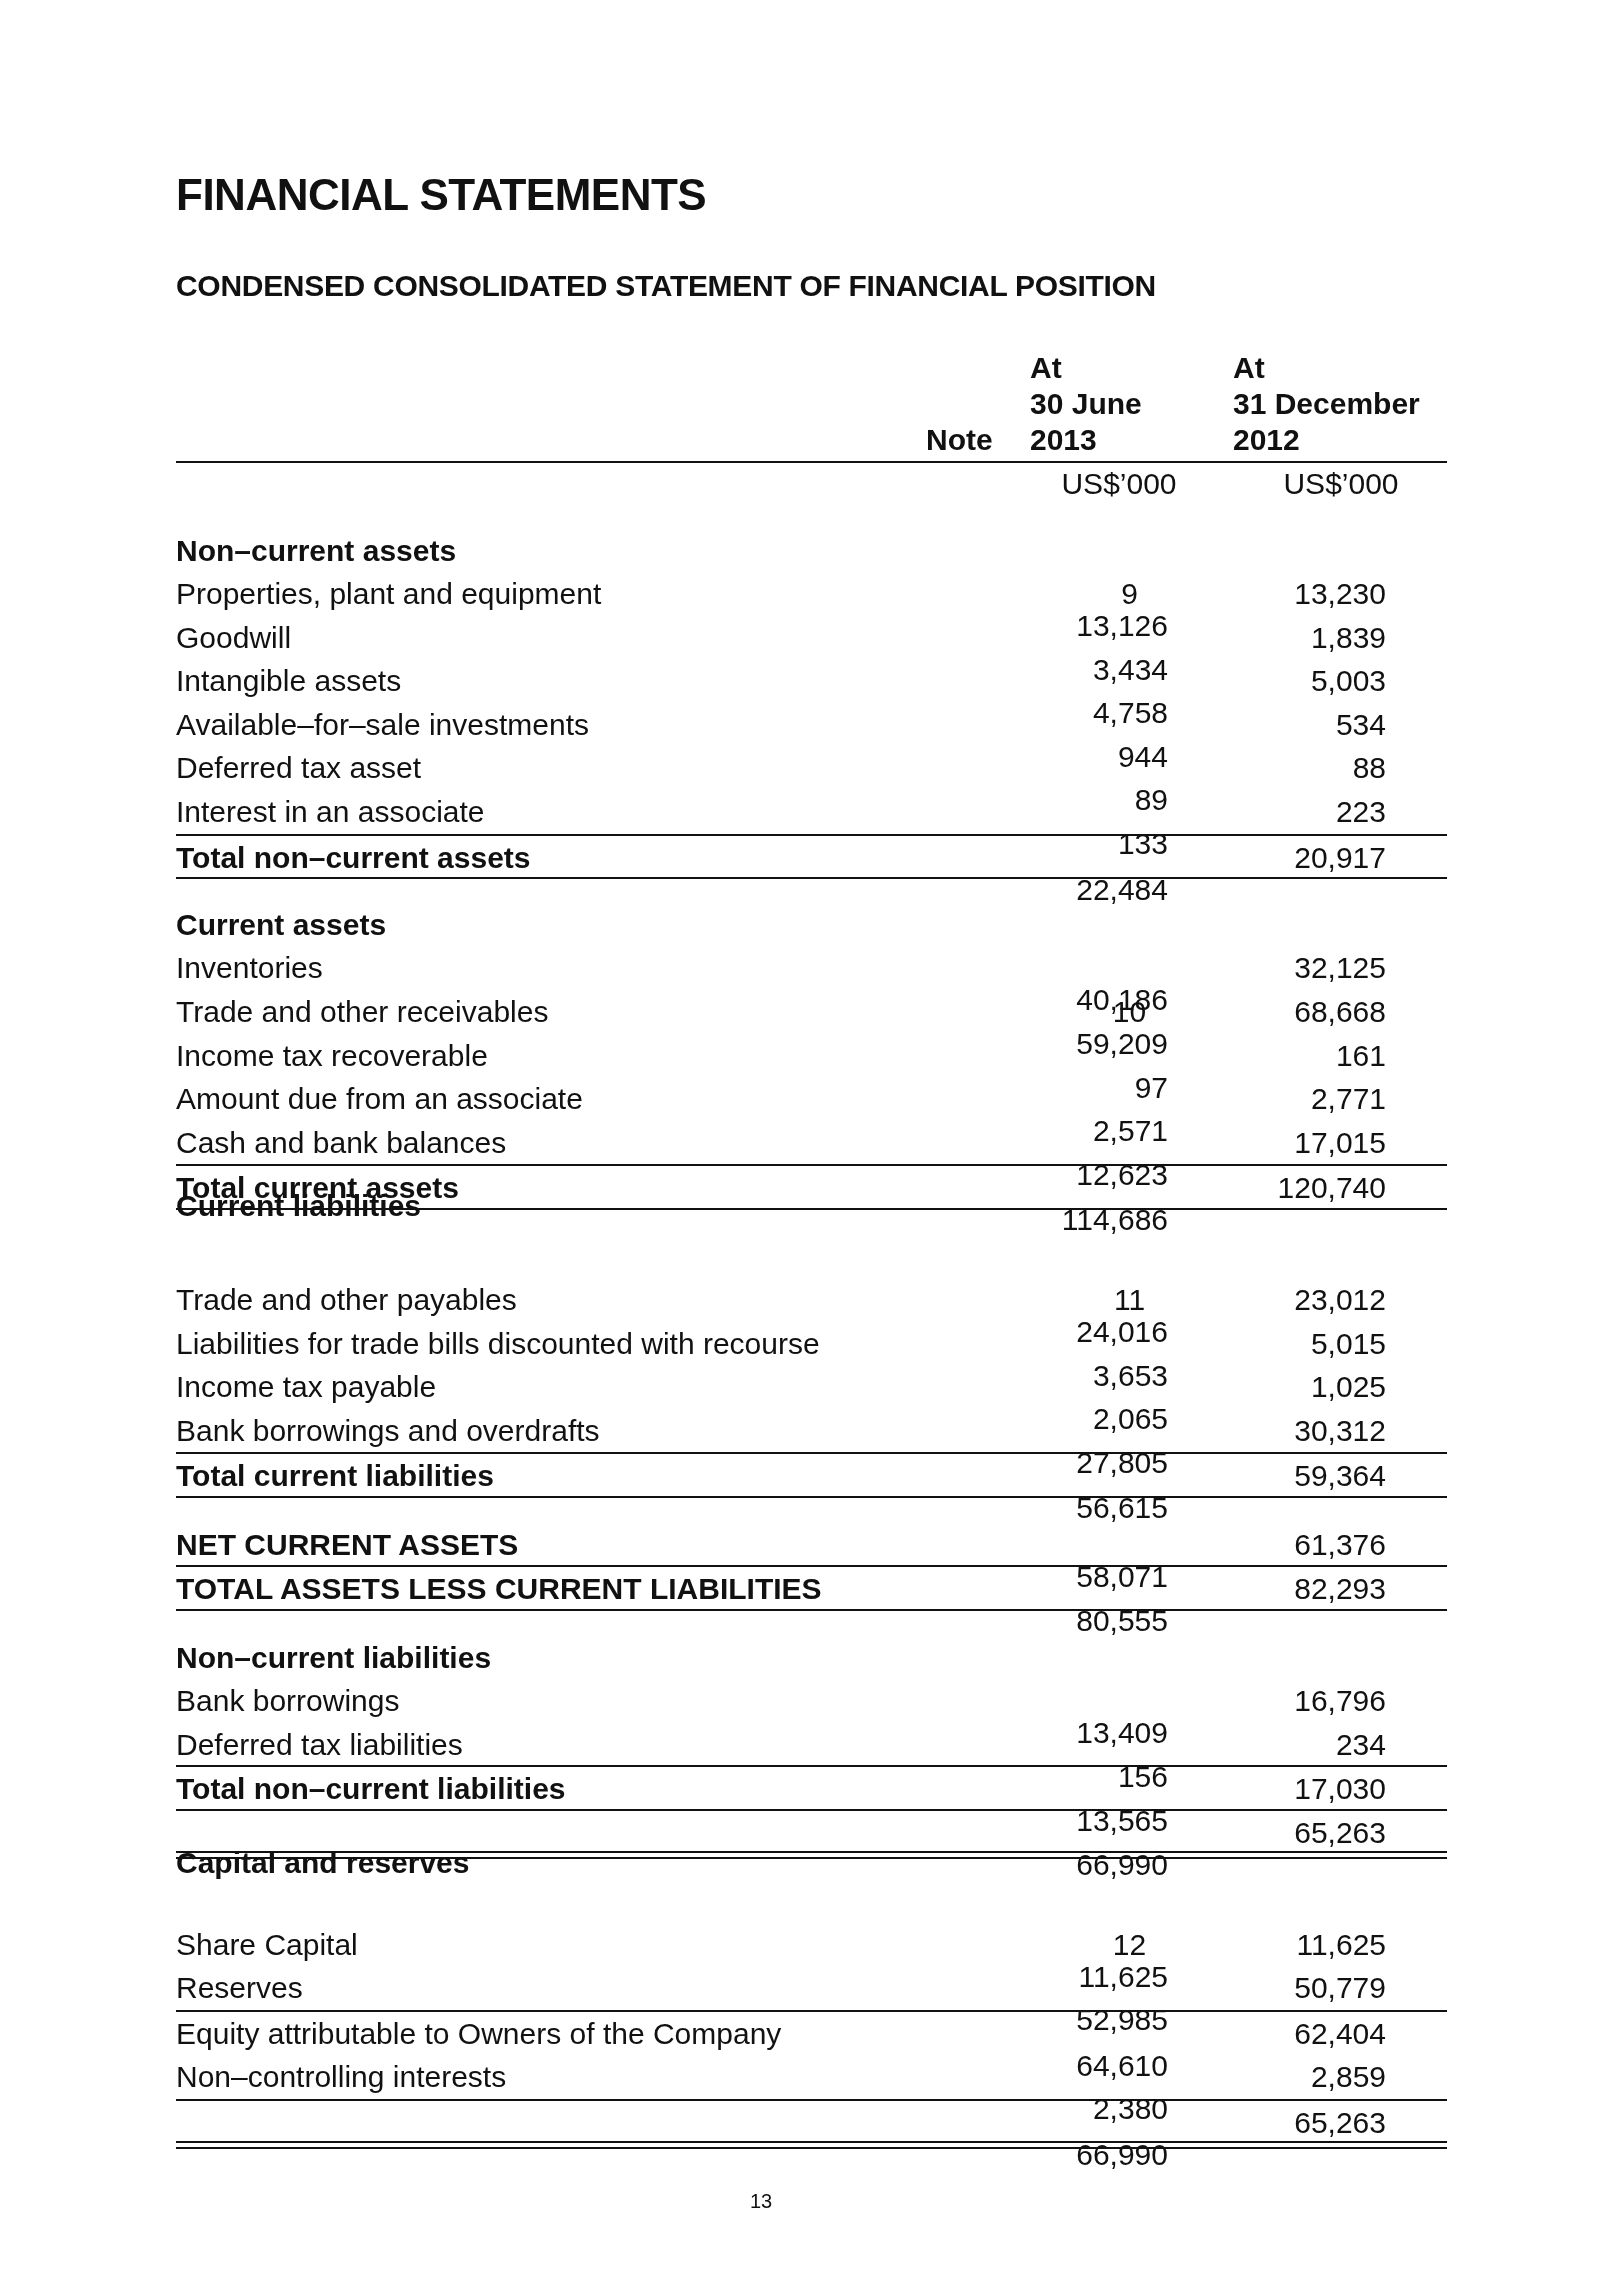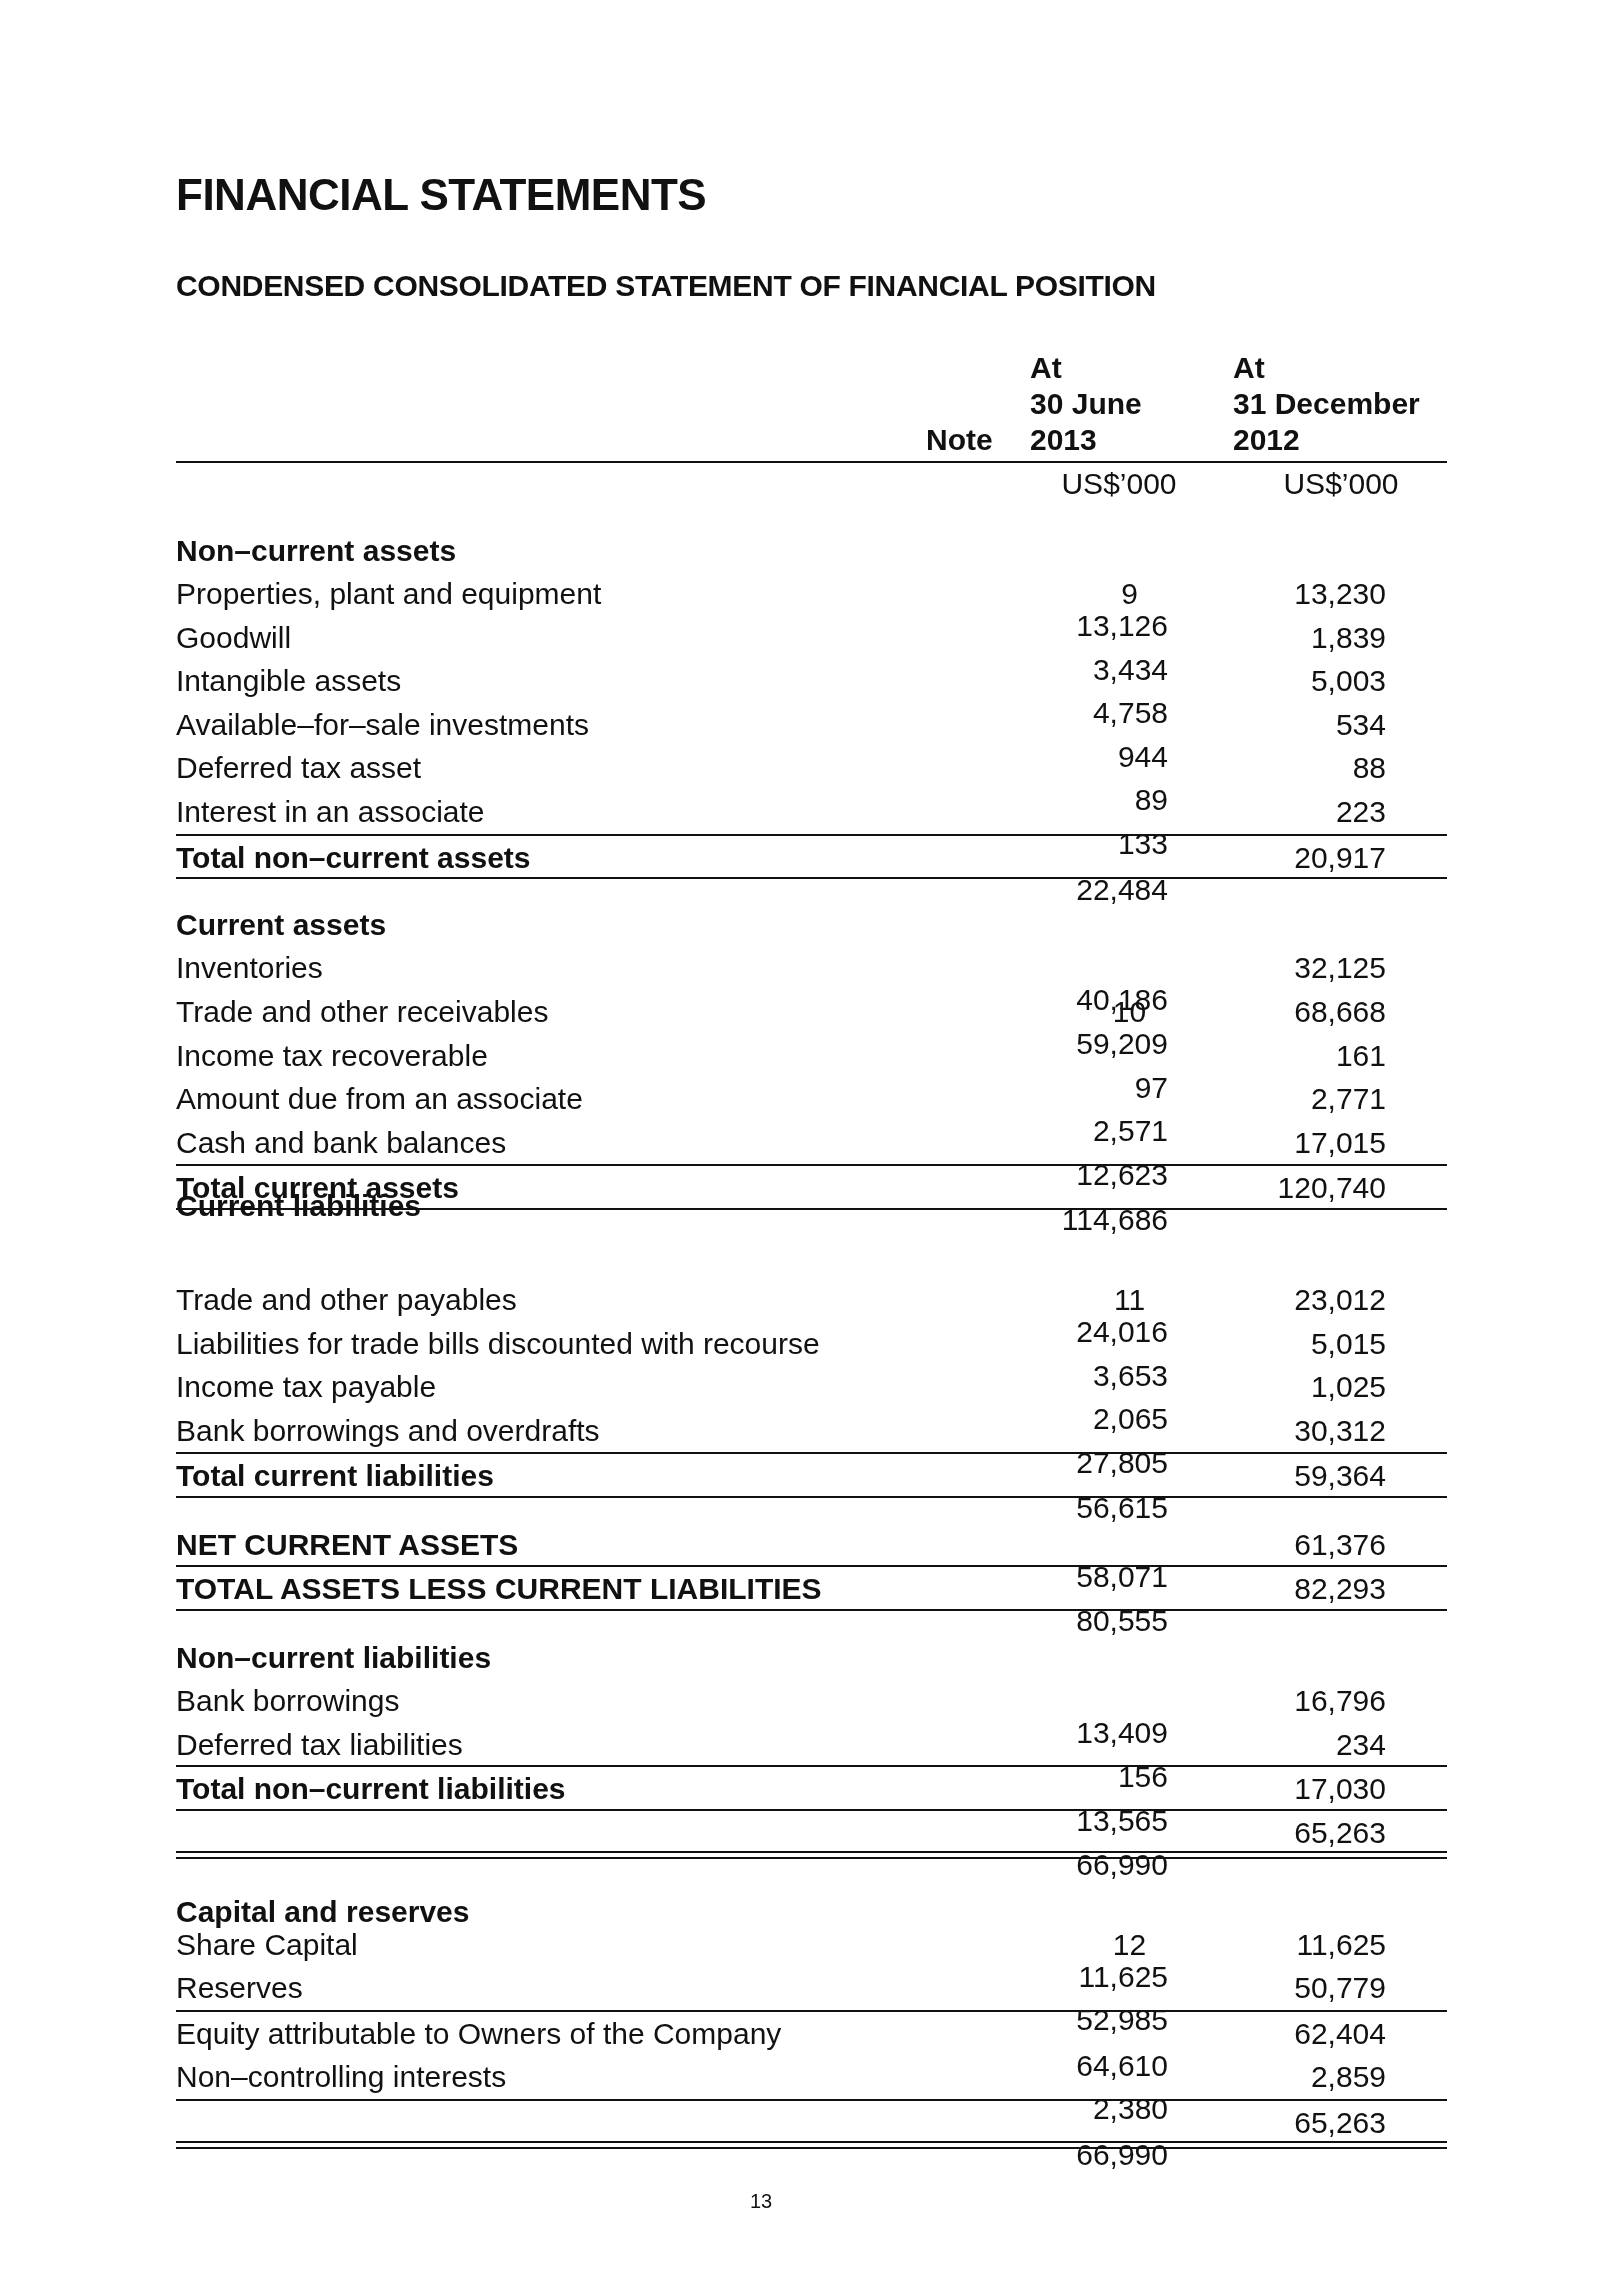--- a/index.html
+++ b/index.html
@@ -192,21 +192,21 @@
       <span class="v1">13,565</span>
       <span class="v2">17,030</span>
     </div>
   <div class="rule" style="top:1809px;"></div>
   <div class="row" style="top:1811px;">
       <span class="v1">66,990</span>
       <span class="v2">65,263</span>
     </div>
   <div class="dbl" style="top:1851px;"></div>
 
-  <div class="sec" style="top:1890px;">Capital and reserves</div>
+  <div class="sec" style="top:1841px;">Capital and reserves</div>
   <div class="row" style="top:1923px;">
       <span class="lbl">Share Capital</span>
       <span class="note">12</span>
       <span class="v1">11,625</span>
       <span class="v2">11,625</span>
     </div>
   <div class="row" style="top:1966px;">
       <span class="lbl">Reserves</span>
       <span class="note"></span>
       <span class="v1">52,985</span>

